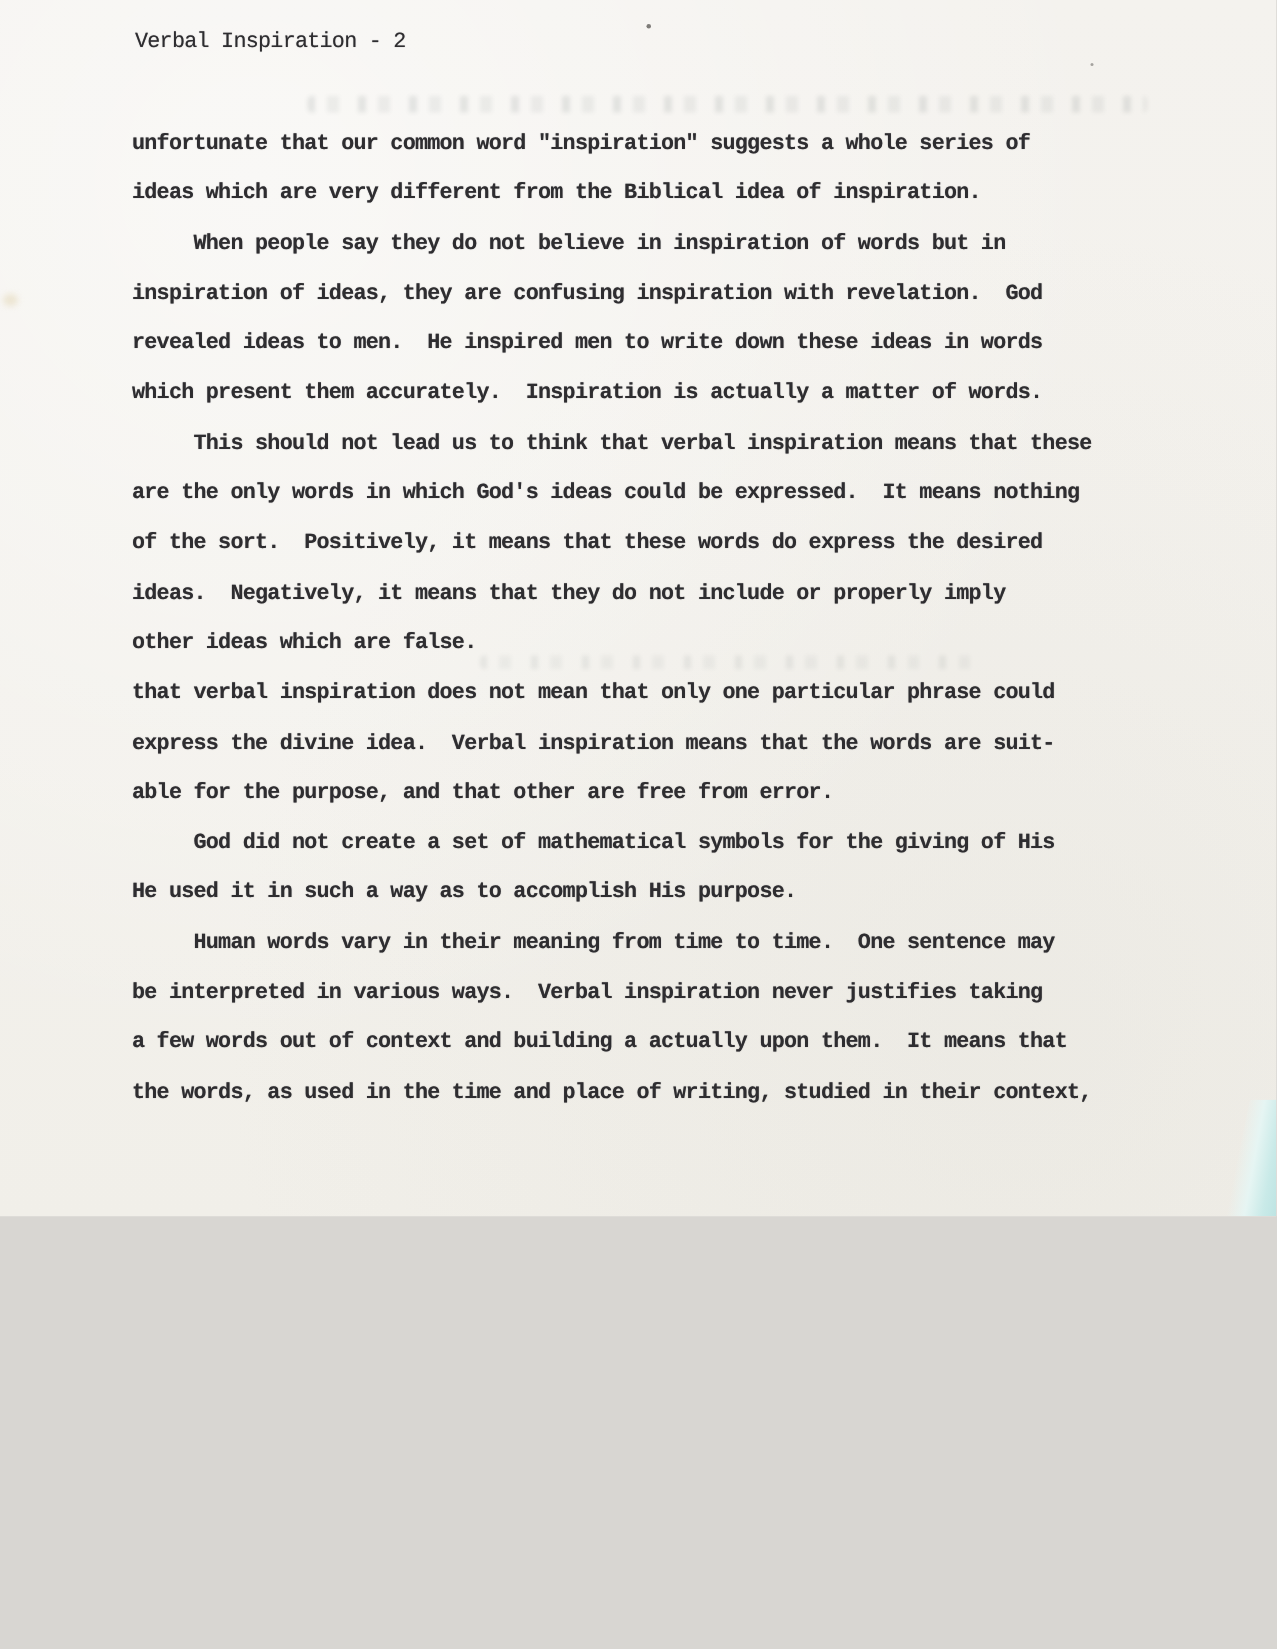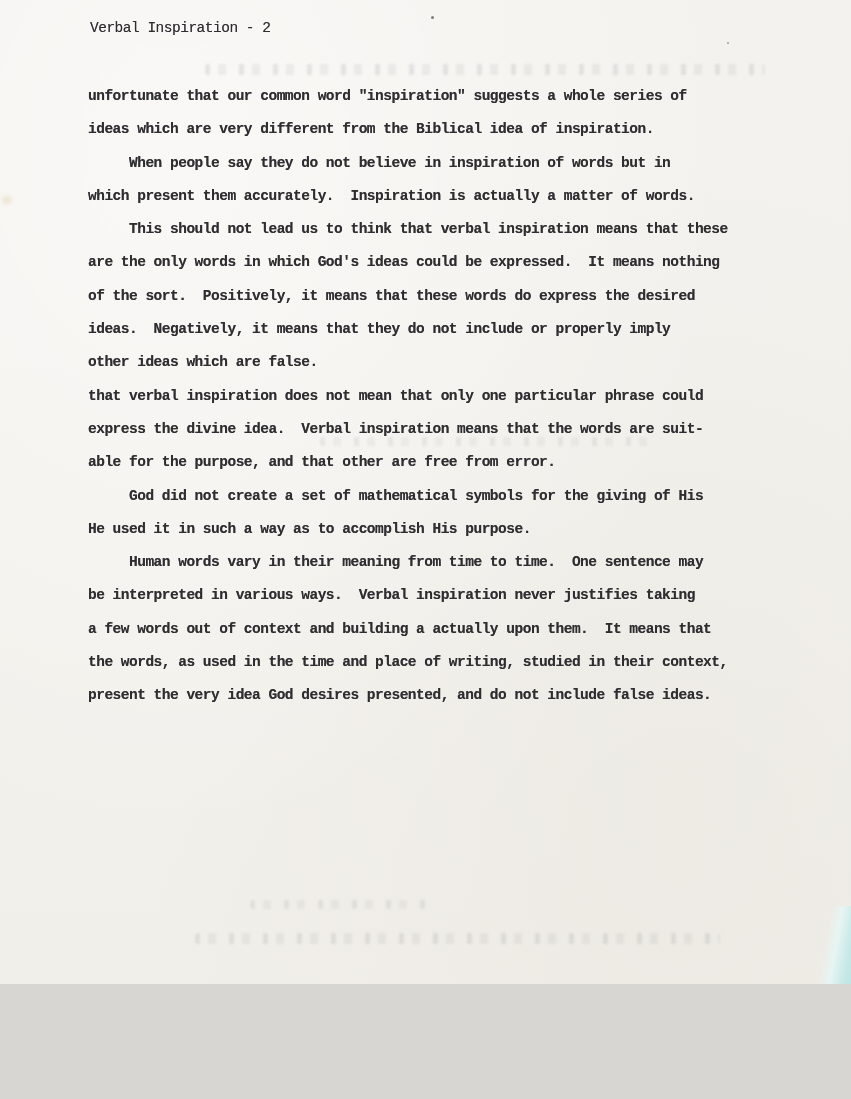--- a/index.html
+++ b/index.html
@@ -3,21 +3,21 @@
 <meta charset="utf-8">
 <style>
   html, body {
     margin: 0;
     padding: 0;
     background: #d8d6d2;
   }
   #page {
     position: relative;
     width: 851px;
-    height: 984px;
+    height: 811px;
     background:
       radial-gradient(ellipse at 20% 15%, rgba(255,255,255,0.5), rgba(255,255,255,0) 60%),
       radial-gradient(ellipse at 80% 85%, rgba(220,218,210,0.25), rgba(220,218,210,0) 55%),
       linear-gradient(180deg, #f4f2ee 0%, #f3f1ec 55%, #f1efe9 100%);
     overflow: hidden;
     font-family: "Liberation Mono", "DejaVu Sans Mono", monospace;
     color: #2e2d30;
   }
   .typed {
     font-size: 14.5px;
@@ -133,36 +133,37 @@
 <body>
 
 <div id="page">
 
   <div id="doc-header" class="typed">Verbal Inspiration - 2</div>
 
   <div id="typed-text" class="typed">
       <div class="line">unfortunate that our common word "inspiration" suggests a whole series of</div>
       <div class="line">ideas which are very different from the Biblical idea of inspiration.</div>
       <div class="line">     When people say they do not believe in inspiration of words but in</div>
+      <div class="line">inspiration of ideas, they are confusing inspiration with revelation.  God</div>
+      <div class="line">revealed ideas to men.  He inspired men to write down these ideas in words</div>
       <div class="line">which present them accurately.  Inspiration is actually a matter of words.</div>
       <div class="line">     This should not lead us to think that verbal inspiration means that these</div>
       <div class="line">are the only words in which God's ideas could be expressed.  It means nothing</div>
       <div class="line">of the sort.  Positively, it means that these words do express the desired</div>
       <div class="line">ideas.  Negatively, it means that they do not include or properly imply</div>
       <div class="line">other ideas which are false.</div>
       <div class="line">that verbal inspiration does not mean that only one particular phrase could</div>
       <div class="line">express the divine idea.  Verbal inspiration means that the words are suit-</div>
       <div class="line">able for the purpose, and that other are free from error.</div>
       <div class="line">     God did not create a set of mathematical symbols for the giving of His</div>
       <div class="line">He used it in such a way as to accomplish His purpose.</div>
       <div class="line">     Human words vary in their meaning from time to time.  One sentence may</div>
       <div class="line">be interpreted in various ways.  Verbal inspiration never justifies taking</div>
       <div class="line">a few words out of context and building a actually upon them.  It means that</div>
       <div class="line">the words, as used in the time and place of writing, studied in their context,</div>
-      <div class="line">present the very idea God desires presented, and do not include false ideas.</div>
     </div>
 
   <div class="speck" style="left:431px; top:16px; width:3px; height:3px; opacity:.75"></div>
   <div class="speck" style="left:727px; top:42px; width:2px; height:2px; opacity:.5"></div>
 
   <div class="ghost" style="left:205px; top:64px; width:560px; height:11px"></div>
   <div class="ghost" style="left:320px; top:437px; width:330px; height:9px; opacity:.16"></div>
   <div class="ghost" style="left:250px; top:900px; width:180px; height:9px; opacity:.17"></div>
   <div class="ghost" style="left:195px; top:933px; width:525px; height:11px; opacity:.2"></div>
 

